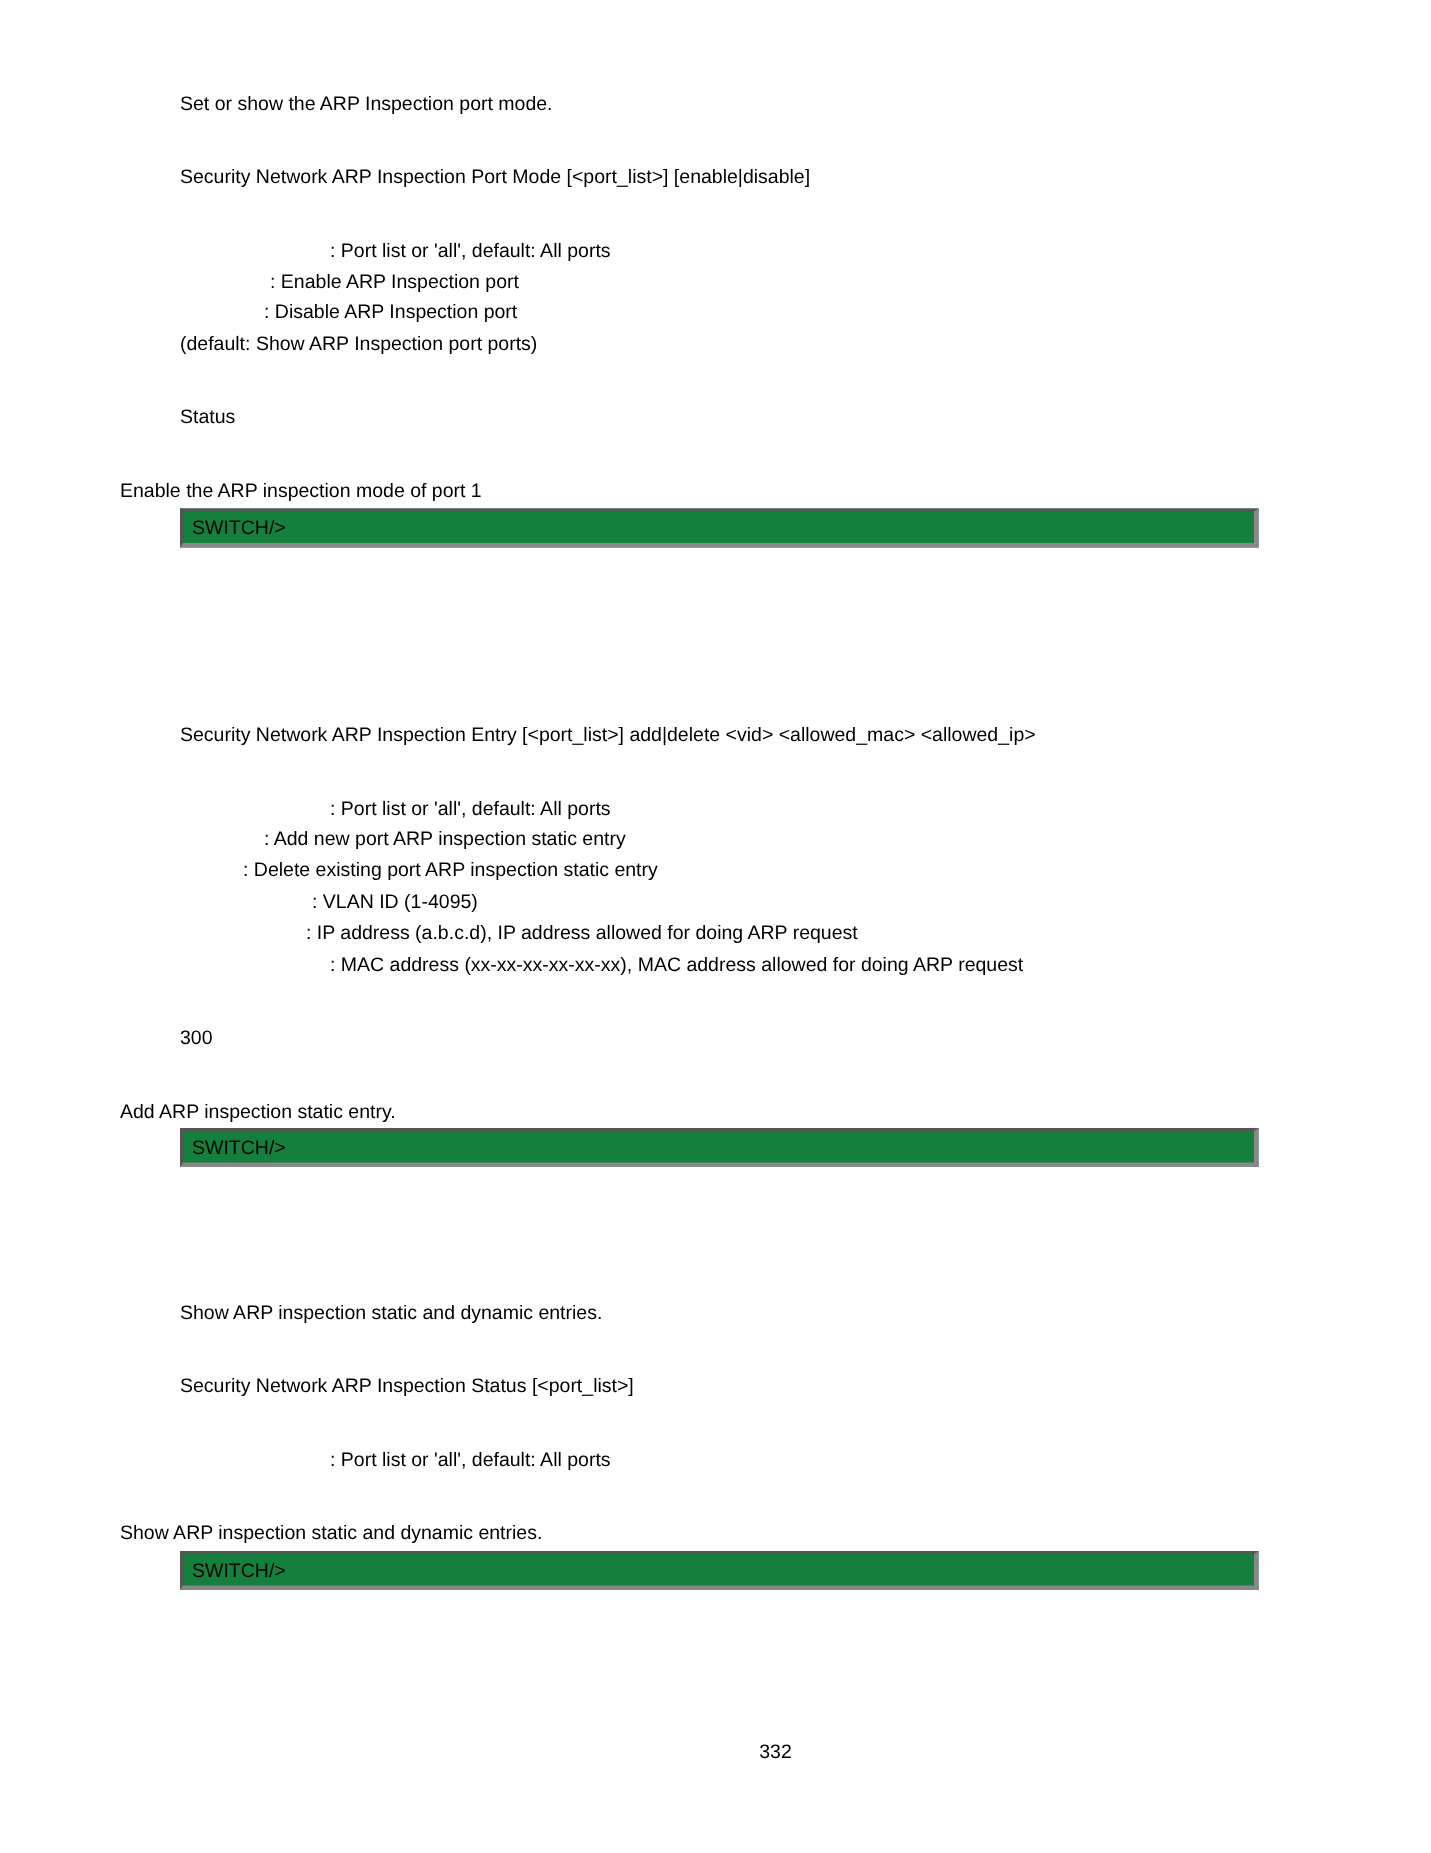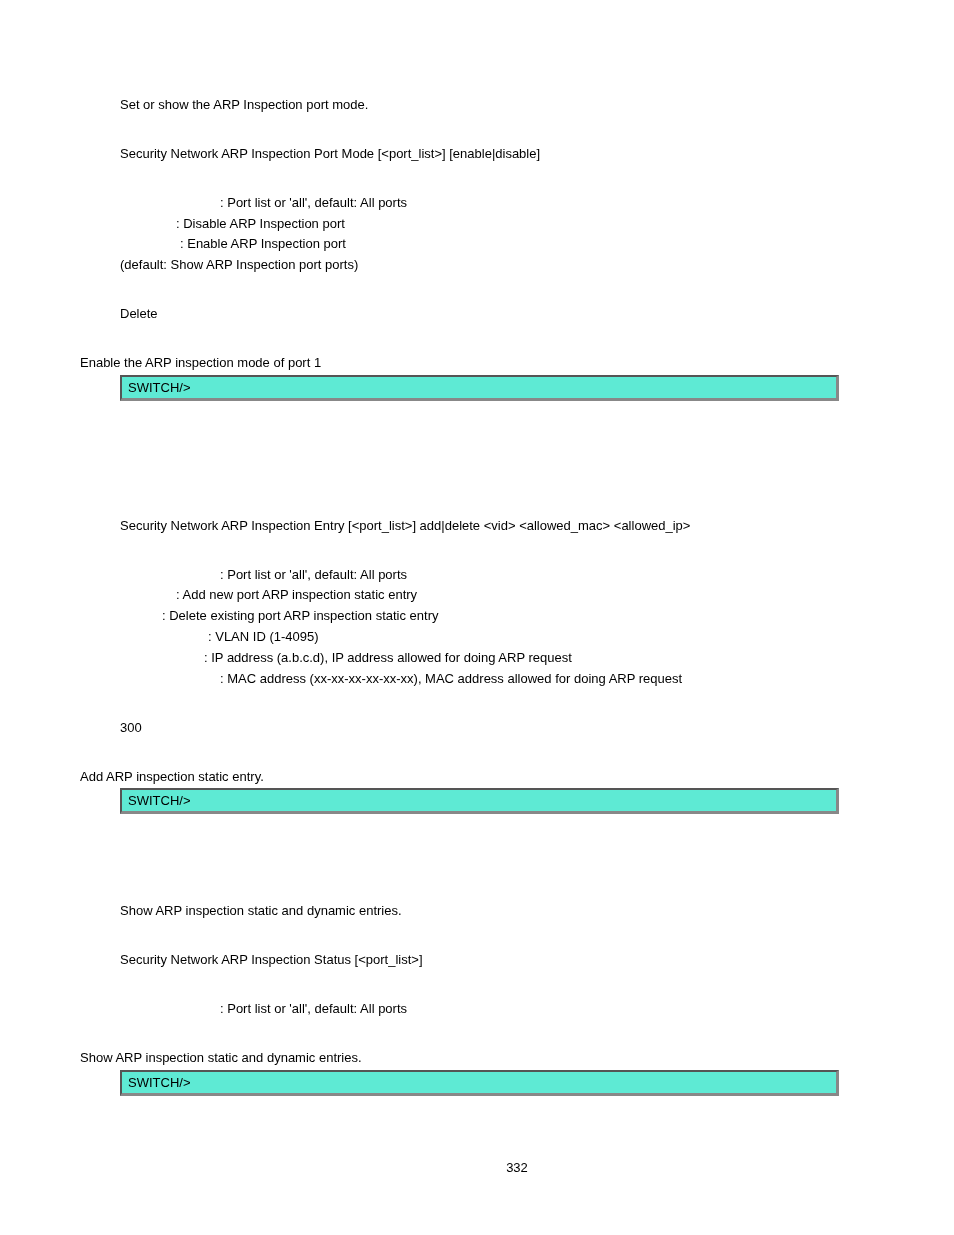--- a/index.html
+++ b/index.html
@@ -7,38 +7,38 @@
     padding: 0;
     background: #fff;
     font-family: Arial, Helvetica, sans-serif;
     font-size: 13px;
     color: #000;
     width: 954px;
     height: 1235px;
     position: relative;
   }
   .page {
-    padding: 96px 80px 0 80px;
+    padding: 60px 80px 0 80px;
   }
   .indent {
     margin-left: 40px;
   }
   .para {
     margin: 0 0 2px 0;
     line-height: 1.45;
   }
   .gap-md { height: 28px; }
   .gap-xl { height: 60px; }
   .sep {
     margin-left: 0;
   }
   .terminal {
     margin-left: 40px;
     margin-right: 35px;
-    background: #5eead4;
+    background: #15803d;
     border-top: 2px solid #555;
     border-left: 2px solid #555;
     border-right: 3px solid #888;
     border-bottom: 3px solid #888;
     padding: 3px 6px;
     font-size: 13px;
     box-sizing: border-box;
   }
   .terminal-inner {
     white-space: nowrap;
@@ -58,26 +58,26 @@
 
 <div class="page">
 
   <div class="indent">
     <p class="para">Set or show the ARP Inspection port mode.</p>
     <div class="gap-md"></div>
     <p class="para">Security Network ARP Inspection Port Mode [&lt;port_list&gt;] [enable|disable]</p>
     <div class="gap-md"></div>
     <div>
       <p class="para" style="padding-left:100px">: Port list or 'all', default: All ports</p>
+      <p class="para" style="padding-left:60px">: Enable ARP Inspection port</p>
       <p class="para" style="padding-left:56px">: Disable ARP Inspection port</p>
-      <p class="para" style="padding-left:60px">: Enable ARP Inspection port</p>
       <p class="para" style="padding-left:0px">(default: Show ARP Inspection port ports)</p>
     </div>
     <div class="gap-md"></div>
-    <p class="para">Delete</p>
+    <p class="para">Status</p>
   </div>
   <div class="gap-md"></div>
   <p class="para sep">Enable the ARP inspection mode of port 1</p>
   <div class="terminal">
     <span class="terminal-inner">SWITCH/&gt;</span>
   </div>
 
   <div class="gap-xl"></div>
   <div class="gap-md"></div>
 

